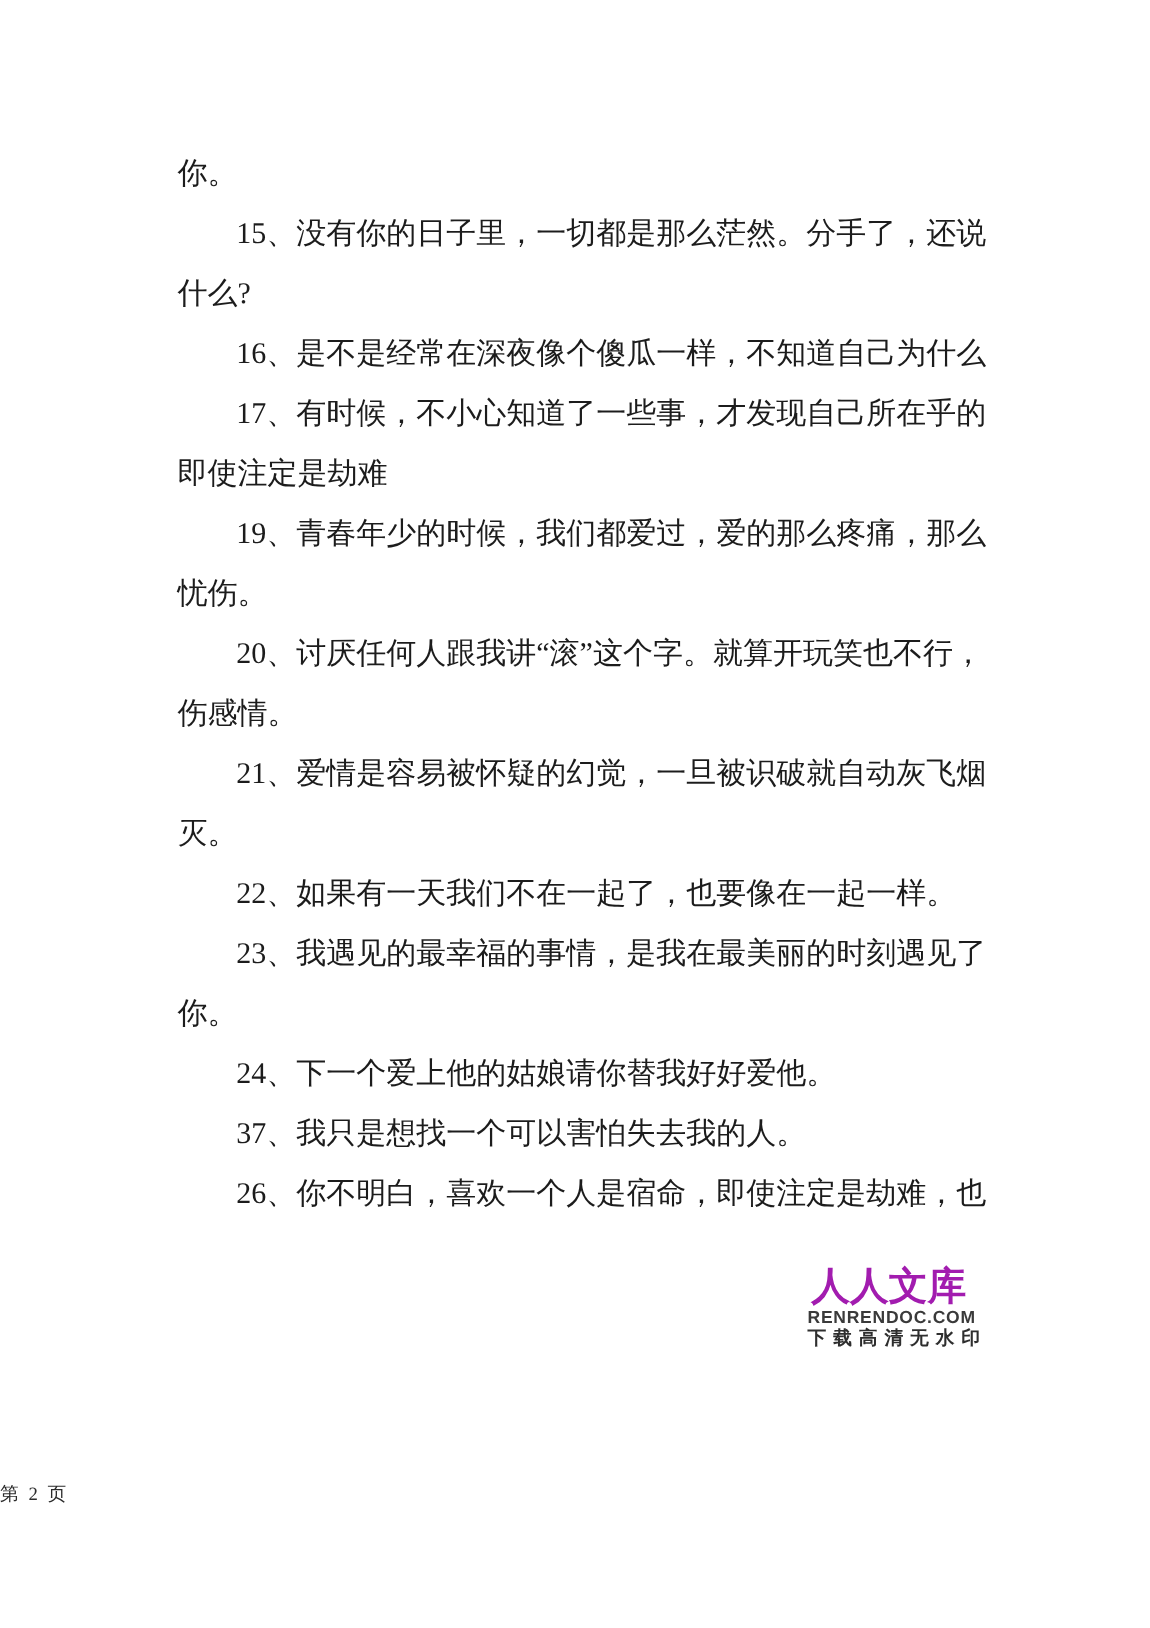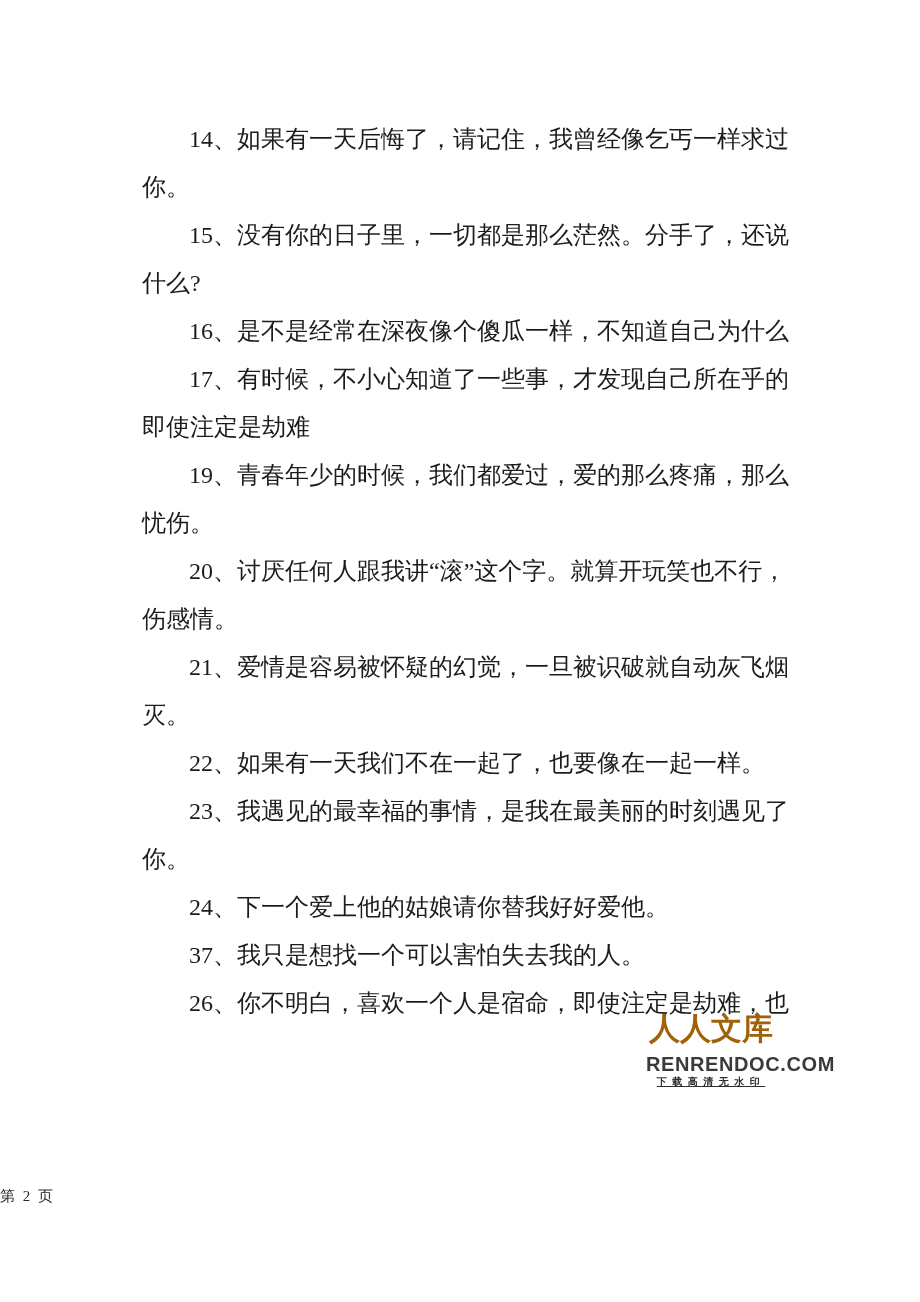--- a/index.html
+++ b/index.html
@@ -44,59 +44,57 @@
     text-align: center;
     font-family: "Liberation Sans", "DejaVu Sans", sans-serif;
     color: #242424;
   }
   .wm-title {
     font-size: 31px;
     font-weight: bold;
     line-height: 33px;
     letter-spacing: 0px;
     white-space: nowrap;
-    color: #a16207;
+    color: #a21caf;
   }
   .wm-domain {
-    font-size: 20px;
+    font-size: 14px;
     font-weight: bold;
     letter-spacing: 0.6px;
     line-height: 15px;
-    margin-top: 12px;
+    margin-top: 1px;
     white-space: nowrap;
     color: #3a3a3a;
   }
   .wm-tagline {
-    font-size: 10px;
+    font-size: 15px;
     font-weight: bold;
     letter-spacing: 5.5px;
     line-height: 14px;
     margin-top: 3px;
     white-space: nowrap;
     color: #2e2e2e;
-    text-decoration: underline;
   }
   .footer {
     position: absolute;
     left: 0;
     top: 1186px;
     width: 100%;
     font-size: 15px;
     line-height: 20px;
     letter-spacing: 2px;
     color: #2b2b2b;
   }
 </style>
 </head>
 <body>
 
 <div class="page">
 
   <div class="content">
-    <div class="line indent">14、如果有一天后悔了，请记住，我曾经像乞丐一样求过</div>
     <div class="line">你。</div>
     <div class="line indent">15、没有你的日子里，一切都是那么茫然。分手了，还说</div>
     <div class="line">什么?</div>
     <div class="line indent">16、是不是经常在深夜像个傻瓜一样，不知道自己为什么</div>
     <div class="line indent">17、有时候，不小心知道了一些事，才发现自己所在乎的</div>
     <div class="line">即使注定是劫难</div>
     <div class="line indent">19、青春年少的时候，我们都爱过，爱的那么疼痛，那么</div>
     <div class="line">忧伤。</div>
     <div class="line indent">20、讨厌任何人跟我讲“滚”这个字。就算开玩笑也不行，</div>
     <div class="line">伤感情。</div>

